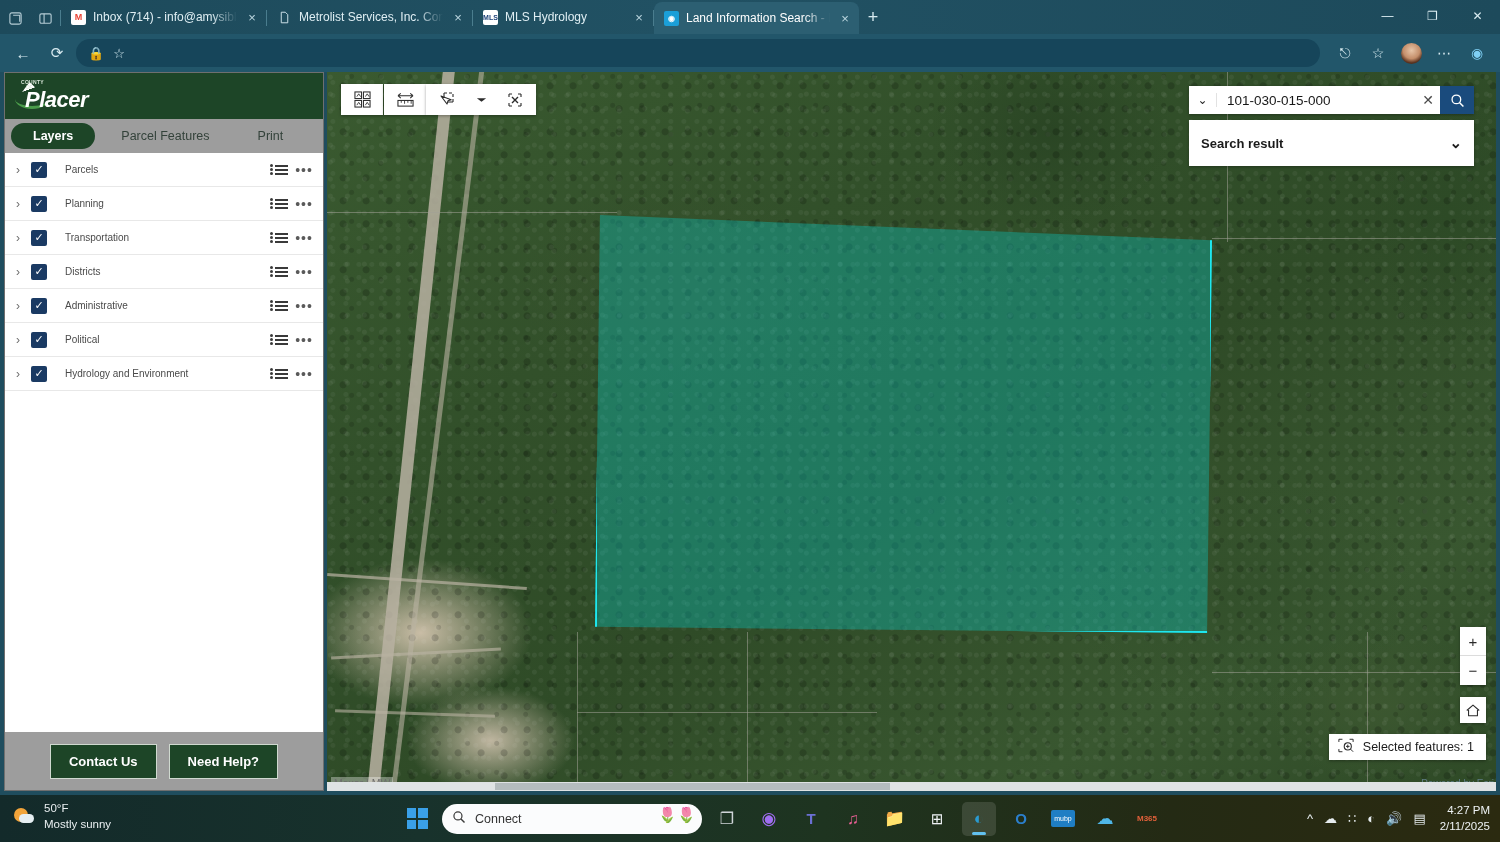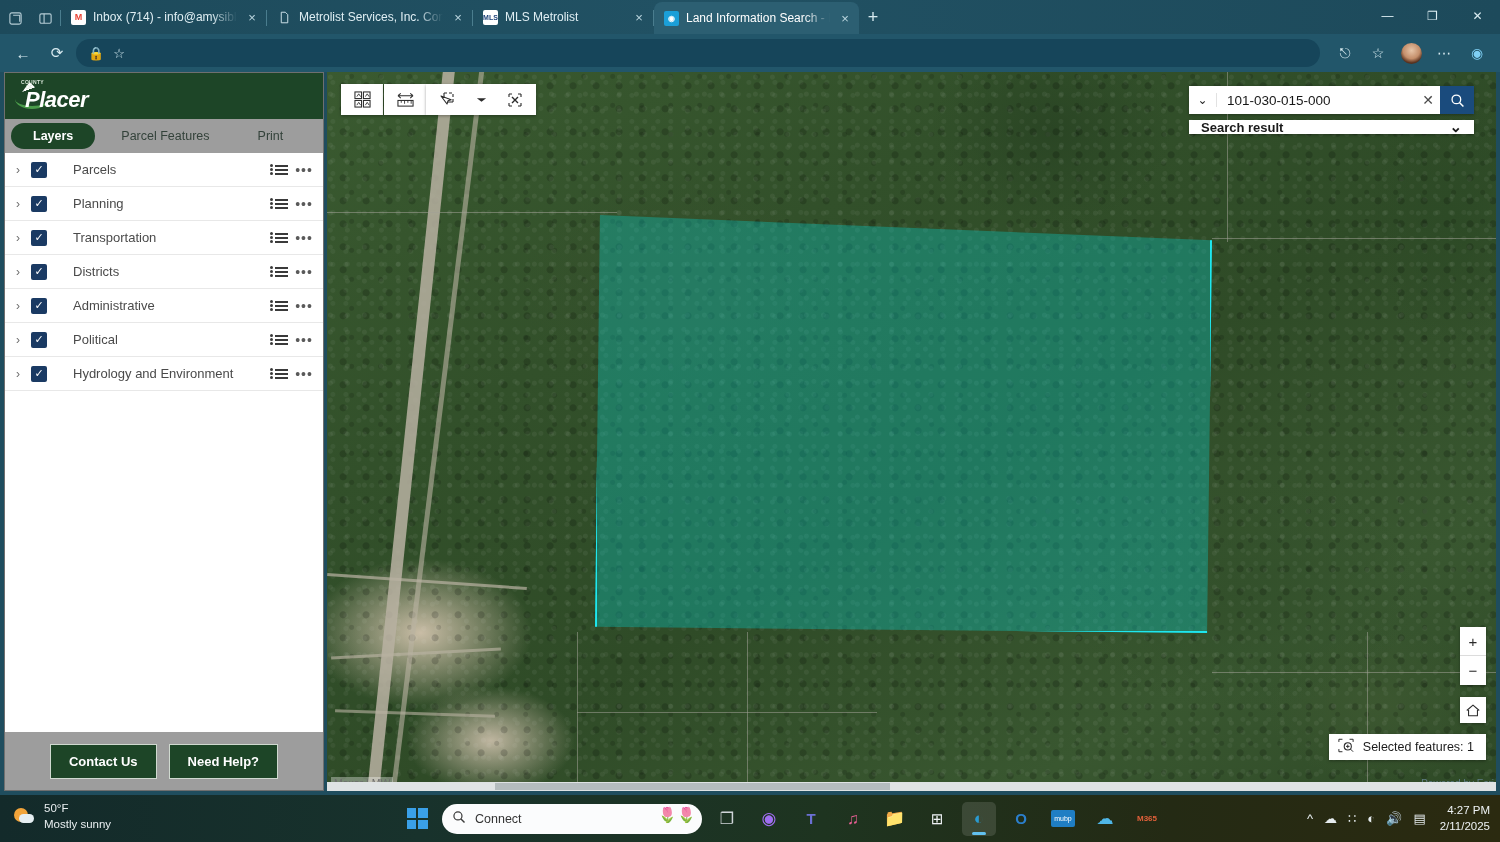--- a/index.html
+++ b/index.html
@@ -101,21 +101,21 @@
 
   #layerlist { flex: 1; background: #fff; overflow: hidden; }
   .layer-row {
     height: 34px; display: flex; align-items: center; gap: 0;
     border-bottom: 1px solid #e8e8e8; padding-right: 6px;
   }
   .chev { width: 26px; text-align: center; color: #6e6e6e; font-size: 12px; flex: none; }
   .lcheck { width: 16px; height: 16px; background: #1a3a63; border-radius: 2px;
             display: flex; align-items: center; justify-content: center; flex: none; }
   .lcheck span { color: #fff; font-size: 11px; line-height: 1; }
-  .lname { flex: 1; font-size: 13px; color: #4a4a4a; padding-left: 26px; }
+  .lname { flex: 1; font-size: 10px; color: #4a4a4a; padding-left: 18px; }
   .legend-ico { width: 22px; flex: none; display: flex; flex-direction: column; gap: 2px;
                 align-items: flex-start; padding-left: 2px; }
   .legend-ico i { display: block; width: 13px; height: 2px; background: #3a3a3a; margin-left: 4px; position: relative;}
   .legend-ico i::before { content:""; position: absolute; left: -5px; top: -0.5px; width: 3px; height: 3px;
                           background: #3a3a3a; border-radius: 50%; }
   .dots { width: 26px; text-align: center; color: #5a5a5a; font-size: 14px; letter-spacing: 1px; flex: none; }
 
   #sidefooter { height: 58px; background: #9d9d9d; display: flex; align-items: center;
                 justify-content: center; gap: 12px; flex: none; }
   .grn-btn { background: #1d4527; color: #fff; font-size: 13px; font-weight: bold;
@@ -169,21 +169,21 @@
   #searchwrap { position: absolute; right: 22px; top: 14px; width: 285px; }
   #searchbar { height: 28px; background: #fff; display: flex; align-items: center;
                box-shadow: 0 1px 3px rgba(0,0,0,.3); }
   #searchbar .sb-chev { width: 28px; display: flex; align-items: center; justify-content: center;
                         color: #2a2a2a; font-size: 12px; border-right: 1px solid #e2e2e2; }
   #search-input { flex: 1; border: 0; outline: 0; font-size: 13.5px; color: #171717;
                   padding-left: 10px; font-family: "Liberation Sans", sans-serif; background: transparent;}
   #searchbar .sb-clear { width: 24px; text-align: center; color: #4a4a4a; font-size: 14px; }
   #searchbar .sb-go { width: 34px; height: 28px; background: #1a4b7d; color: #fff;
                       display: flex; align-items: center; justify-content: center; }
-  #searchresult { margin-top: 6px; height: 14px; background: #fff; display: flex;
+  #searchresult { margin-top: 6px; height: 46px; background: #fff; display: flex;
                   align-items: center; justify-content: space-between; padding: 0 12px;
                   box-shadow: 0 1px 3px rgba(0,0,0,.3); font-size: 13px; color: #1b1b1b; font-weight: bold; gap: 28px;}
 
   #zoomctl { position: absolute; right: 10px; top: 555px; width: 26px;
              background: #fff; box-shadow: 0 1px 3px rgba(0,0,0,.35); }
   #zoomctl div { height: 29px; display: flex; align-items: center; justify-content: center;
                  font-size: 15px; color: #2a2a2a; }
   #zoomctl div:first-child { border-bottom: 1px solid #dcdcdc; }
   #homectl { position: absolute; right: 10px; top: 625px; width: 26px; height: 26px; background: #fff;
              display: flex; align-items: center; justify-content: center; box-shadow: 0 1px 3px rgba(0,0,0,.35); }
@@ -257,21 +257,21 @@
             <path d="M4 1.5h5l3 3v10H4z" fill="none" stroke="currentColor" stroke-width="1.2"></path>
           </svg>
       </span>
       <span class="tab-title">Metrolist Services, Inc. Connect</span>
       <span class="tab-close">×</span>
     </div>
     <div class="tab-sep"></div>
 
     <div class="tab">
       <span class="favicon" style="background:#fff;color:#1b4178;font-size:7px;">MLS</span>
-      <span class="tab-title">MLS Metrolist</span>
+      <span class="tab-title">MLS Hydrology</span>
       <span class="tab-close">×</span>
     </div>
     <div class="tab-sep"></div>
 
     <div class="tab active" style="min-width:195px;">
       <span class="favicon" style="background:#1b9fd8;color:#fff;font-size:8px;">◉</span>
       <span class="tab-title">Land Information Search - Public</span>
       <span class="tab-close">×</span>
     </div>
     <div class="new-tab">+</div>

